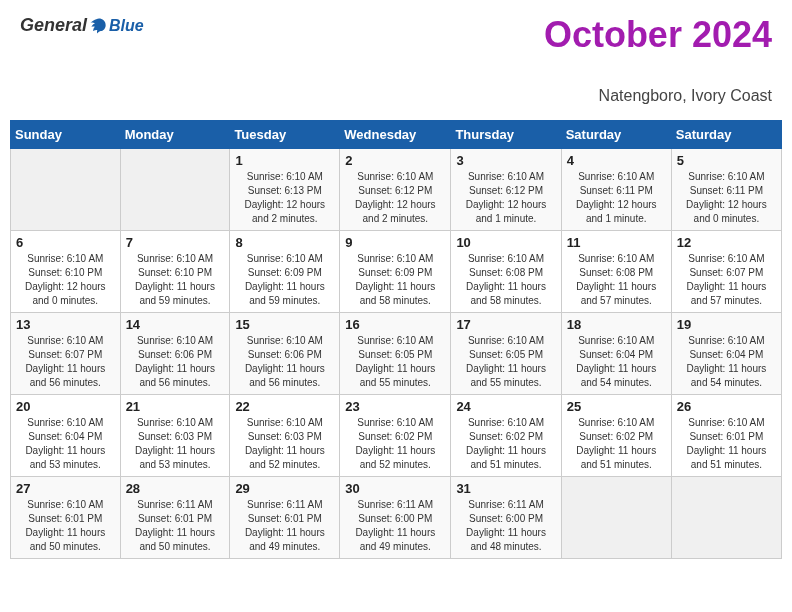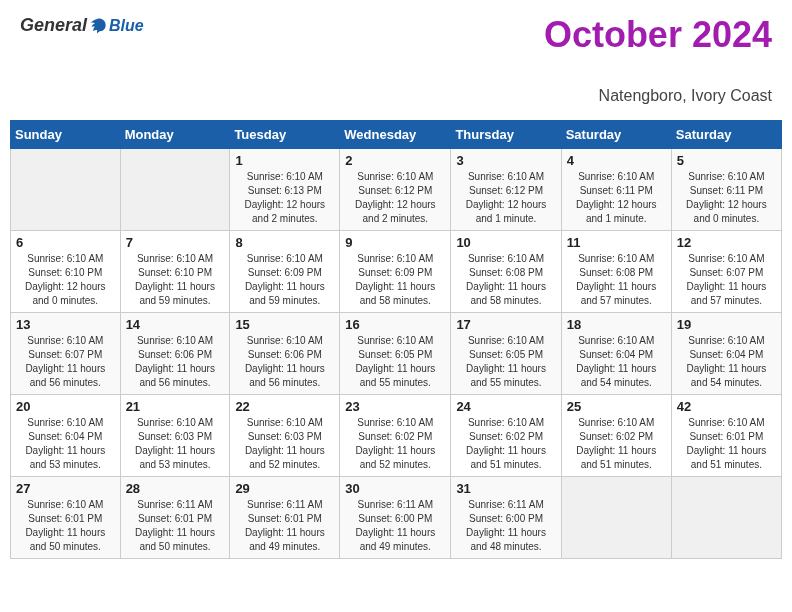--- a/index.html
+++ b/index.html
@@ -312,21 +312,21 @@
 and 51 minutes.</div>
         </td>
         <td>
           <span class="day-number">25</span>
           <div class="day-info" style="white-space: pre-line;">Sunrise: 6:10 AM
 Sunset: 6:02 PM
 Daylight: 11 hours
 and 51 minutes.</div>
         </td>
         <td>
-          <span class="day-number">42</span>
+          <span class="day-number">26</span>
           <div class="day-info" style="white-space: pre-line;">Sunrise: 6:10 AM
 Sunset: 6:01 PM
 Daylight: 11 hours
 and 51 minutes.</div>
         </td>
       </tr>
       <tr>
         <td>
           <span class="day-number">27</span>
           <div class="day-info" style="white-space: pre-line;">Sunrise: 6:10 AM

